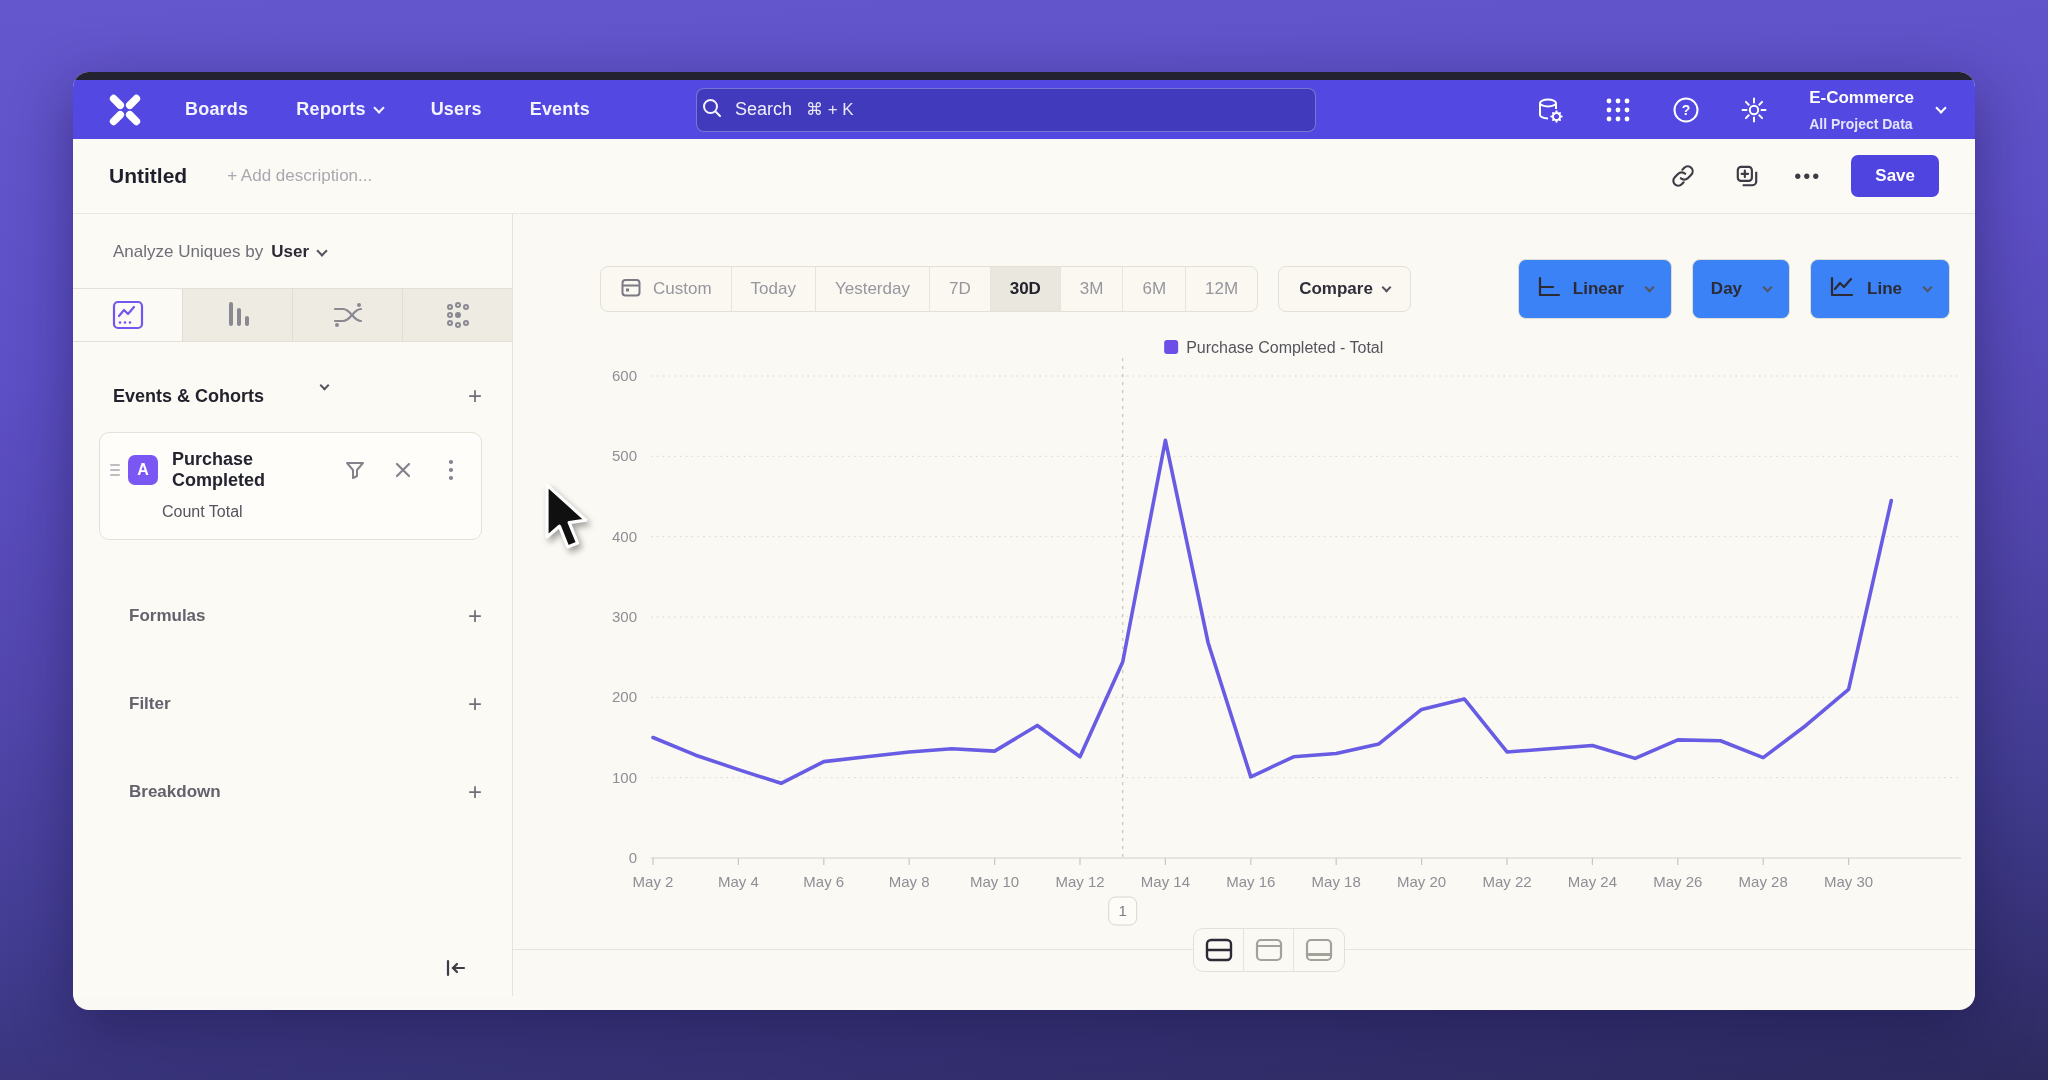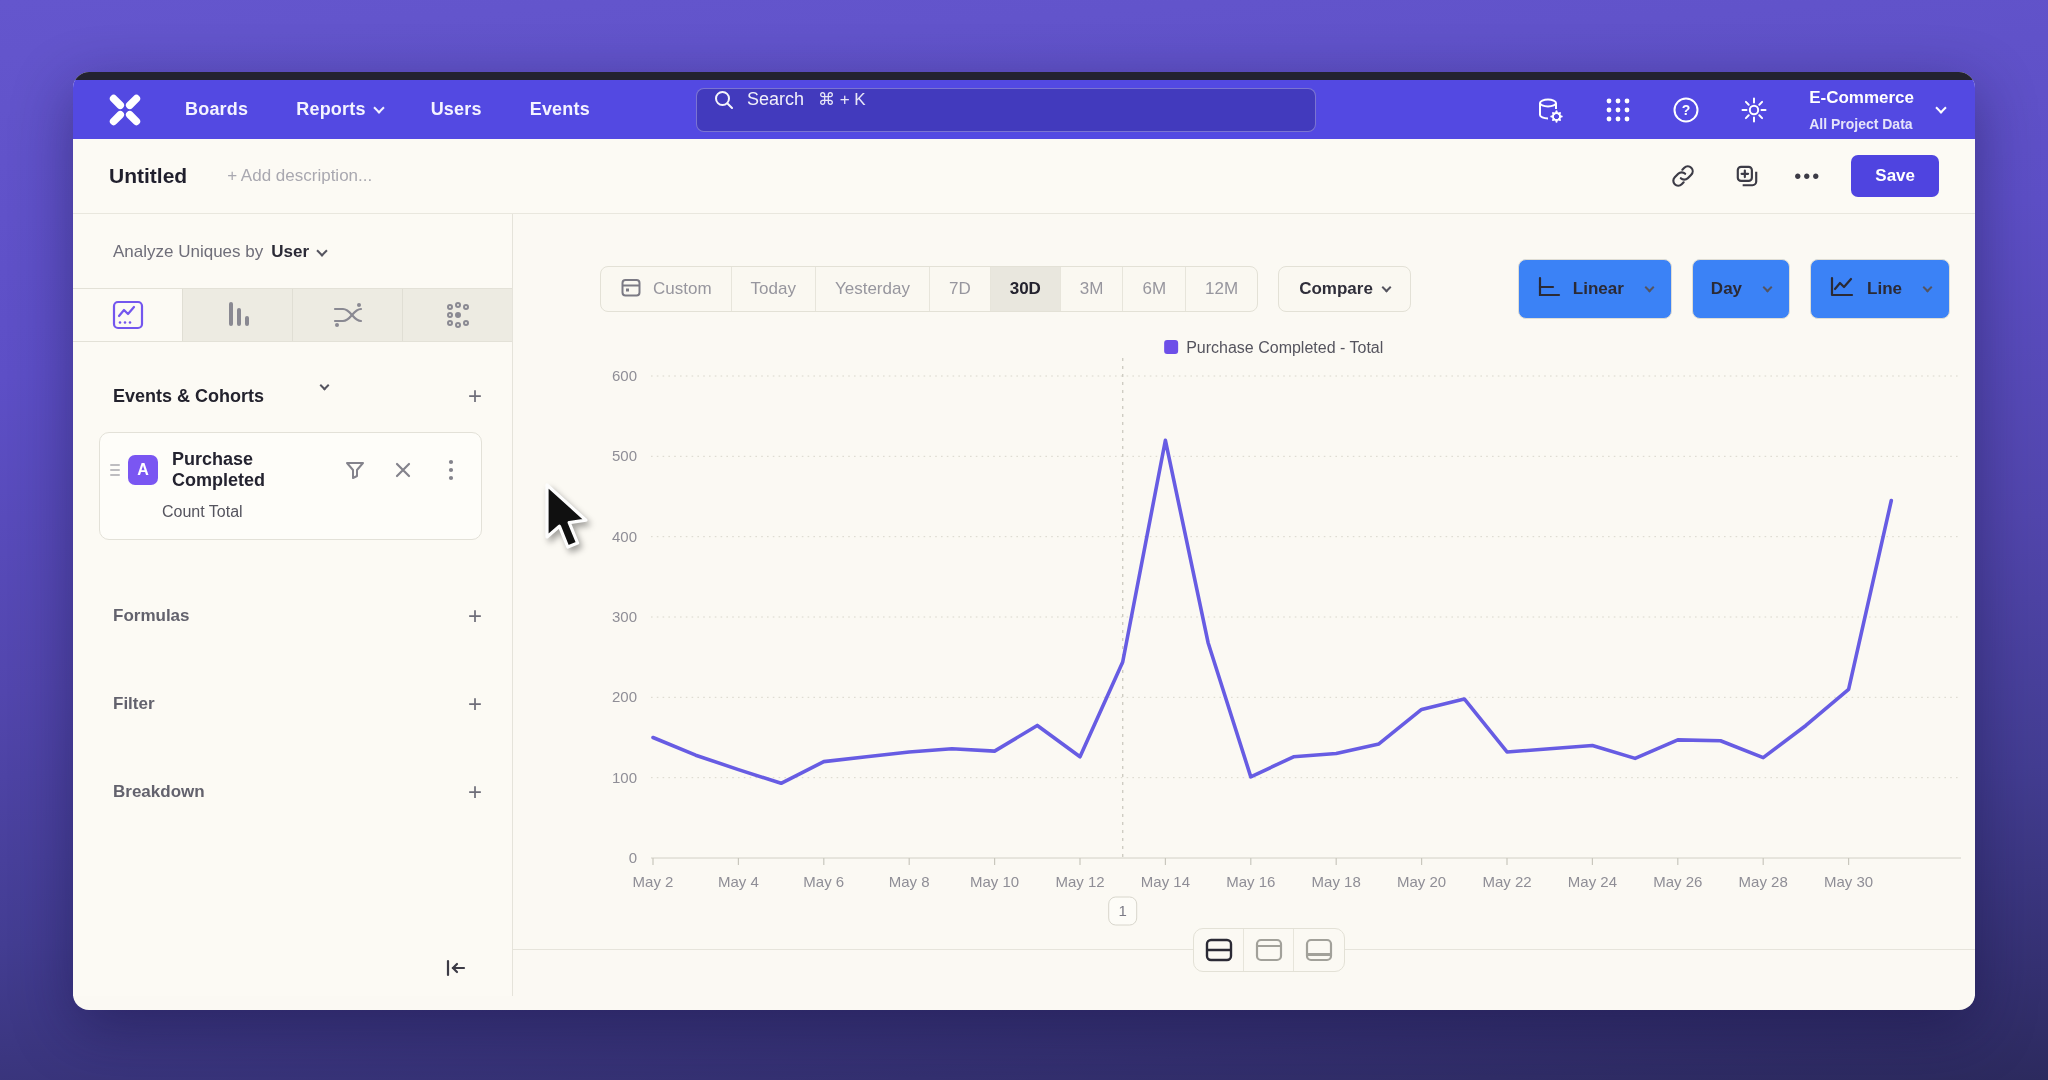--- a/index.html
+++ b/index.html
@@ -15,21 +15,21 @@
   
   .nav { height:59px; background:var(--nav-bg); display:flex; align-items:center;
     padding:0 30px; color:#fff; }
   .logo { width:44px; height:40px; margin-right:38px; display:flex; align-items:center; justify-content:center; cursor:pointer;}
   .nav-item { font-size:18px; font-weight:bold; letter-spacing:.2px; margin-right:48px;
     display:flex; align-items:center; cursor:pointer; color:#f4f3ff;}
   .chev { width:8px; height:8px; border-right:2px solid currentColor; border-bottom:2px solid currentColor;
     display:inline-block; transform:rotate(45deg); margin-left:9px; margin-top:-4px; }
   .searchbox { flex:0 0 620px; margin-left:58px; margin-right:auto; height:44px;
     background:rgba(10,5,60,.22); border:1px solid rgba(255,255,255,.30); border-radius:8px;
-    display:flex; align-items:flex-start; padding:0 16px; color:rgba(255,255,255,.92); cursor:text;}
+    display:flex; align-items:center; padding:0 4px; color:rgba(255,255,255,.92); cursor:text;}
   .searchbox .ph { font-size:18px; margin-left:12px; }
   .searchbox .sc { font-size:17px; margin-left:14px; opacity:.95;}
   .nav-right { display:flex; align-items:center; gap:34px; }
   .icon-btn { width:34px; height:34px; display:flex; align-items:center; justify-content:center; cursor:pointer; }
   .project { display:flex; align-items:center; cursor:pointer; margin-left:4px;}
   .project .names { text-align:left; margin-right:14px;}
   .project .p-name { font-size:17px; font-weight:bold; }
   .project .p-sub { font-size:14px; font-weight:bold; opacity:.85; margin-top:8px;}
 
   
@@ -65,21 +65,21 @@
     border-radius:10px; padding:16px 18px 16px 10px; cursor:pointer;}
   .ev-row1 { display:flex; align-items:center; }
   .drag { display:flex; flex-direction:column; gap:3px; margin-right:8px; opacity:.55; cursor:grab;}
   .drag i { width:10px; height:2px; background:#8a8992; border-radius:1px; display:block;}
   .ev-badge { width:30px; height:30px; border-radius:7px; background:var(--badge-bg); color:#fff;
     font-size:16px; font-weight:bold; display:flex; align-items:center; justify-content:center; margin-right:14px;}
   .ev-title { font-size:18px; font-weight:bold; color:#242330; flex:1; }
   .ev-icons { display:flex; align-items:center; gap:24px; color:#84838c; }
   .ev-icons .icon-btn { width:24px; height:24px; }
   .ev-row2 { font-size:16px; color:#55545e; margin:12px 0 2px 52px; cursor:pointer;}
-  .section-row { display:flex; align-items:center; margin-top:64px; }
+  .section-row { display:flex; align-items:center; margin-top:64px;margin-left:16px; }
   .section-label { font-size:17px; font-weight:bold; color:#63626d; }
   .sb-footer { position:absolute; bottom:0; left:0; right:0; height:52px; display:flex;
     align-items:center; justify-content:flex-end; padding-right:44px; color:#3c3b46;}
 
   
   .content { flex:1; position:relative; background:#fbf9f3; }
   .controls { position:absolute; top:52px; left:87px; right:25px; height:46px; display:flex; align-items:center;}
   .range-group { display:flex; align-items:stretch; height:46px; border:1px solid #e3e1d6;
     border-radius:8px; overflow:hidden; background:#faf8f1;}
   .range-cell { display:flex; align-items:center; padding:0 19px; font-size:17px; color:#97969e;

